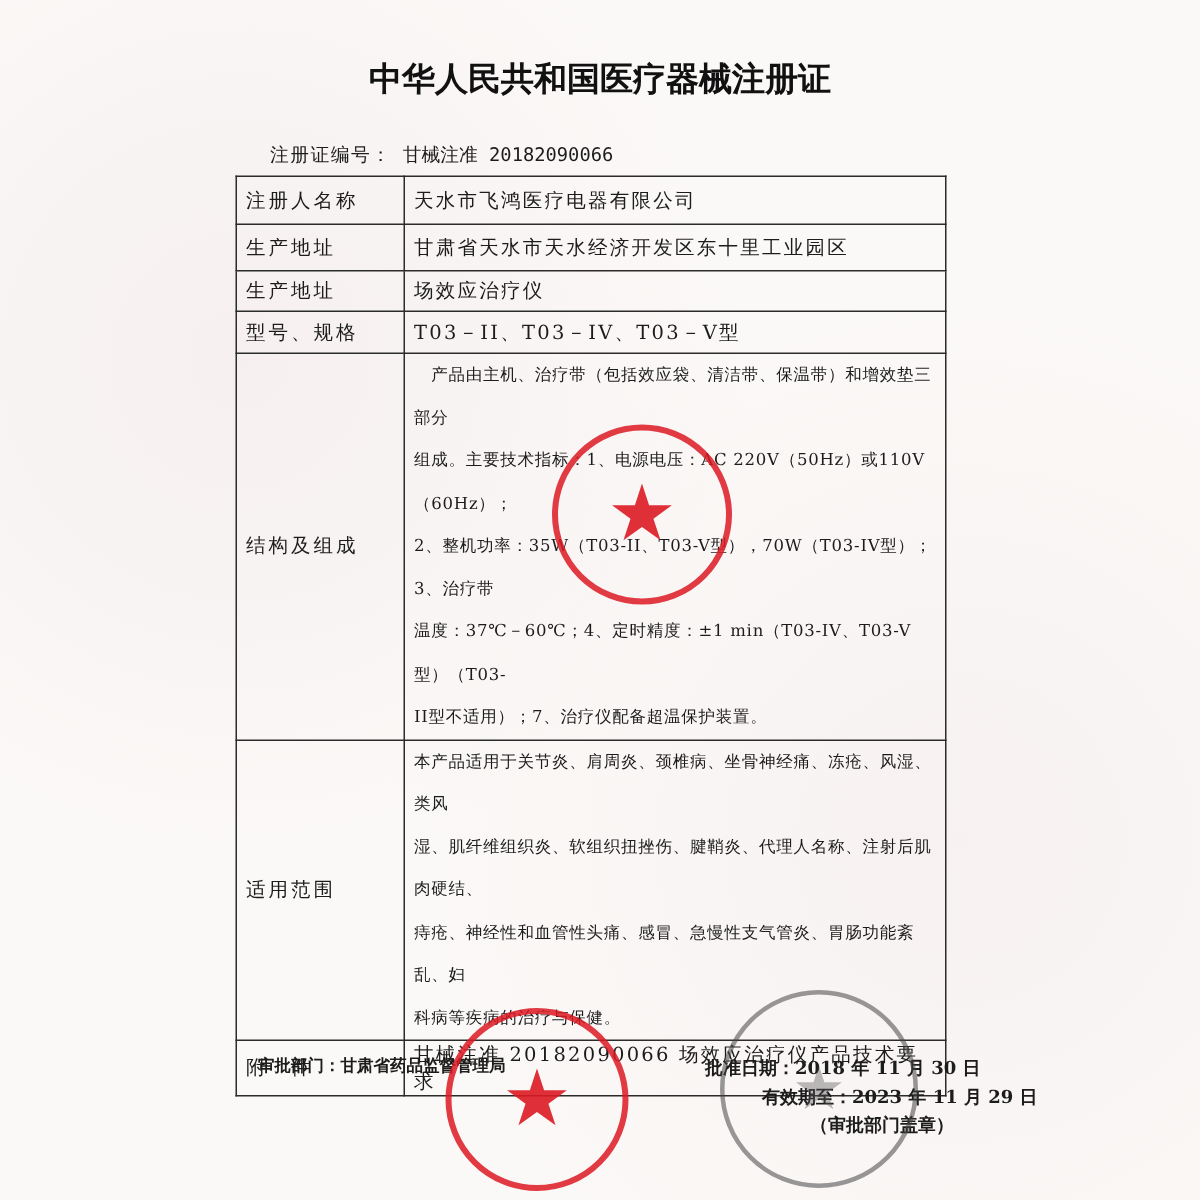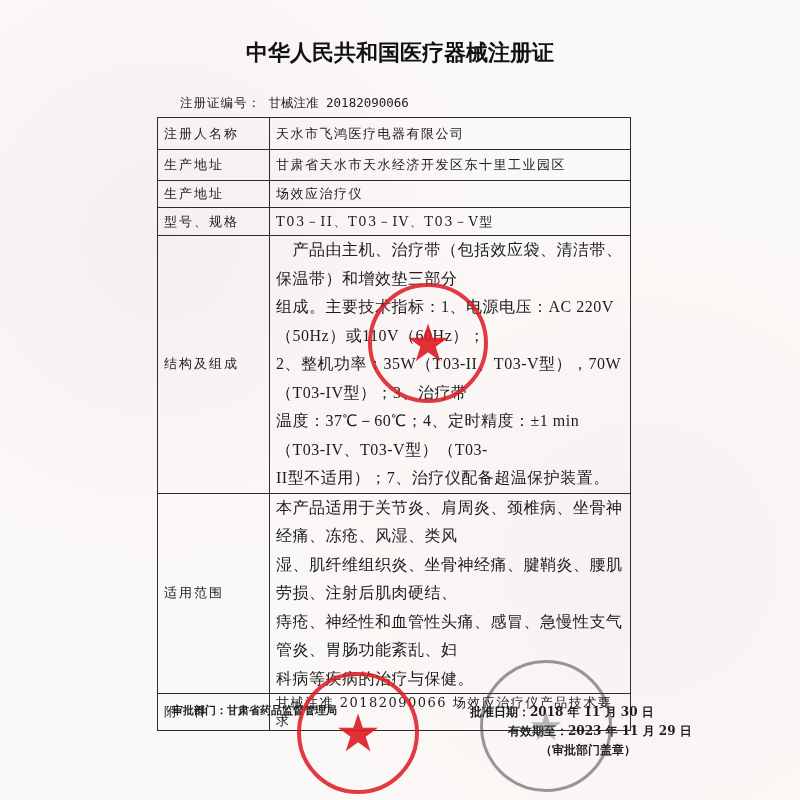--- a/index.html
+++ b/index.html
@@ -34,21 +34,21 @@
   }
   table.cert td {
     border: 1.6px solid #2b2b2b;
     padding: 0 6px;
     vertical-align: middle;
   }
   table.cert td.k {
     width: 99px; letter-spacing: 2px;
   }
   table.cert td.v { text-align: left; letter-spacing: 1.5px; }
-  .multi { line-height: 28.5px; letter-spacing: 0.5px !important; font-size: 16px; font-family: Liberation Serif, serif; }
+  .multi { line-height: 28.5px; letter-spacing: 0.5px !important; font-size: 11px; }
   .multi p { margin: 0; }
   .footer-left {
     position: absolute; left: 172px; top: 703px; font-size: 11px; font-weight: bold;
   }
   .footer-right {
     position: absolute; left: 470px; top: 703px; font-size: 12px; font-weight: bold;
     line-height: 19px;
   }
   .footer-right .r2 { padding-left: 38px; text-align: right; }
   .footer-right .r3 { padding-left: 70px; }
@@ -102,21 +102,21 @@
         <p>组成。主要技术指标：1、电源电压：AC 220V（50Hz）或110V（60Hz）；</p>
         <p>2、整机功率：35W（T03-II、T03-V型），70W（T03-IV型）；3、治疗带</p>
         <p>温度：37℃－60℃；4、定时精度：±1 min（T03-IV、T03-V型）（T03-</p>
         <p>II型不适用）；7、治疗仪配备超温保护装置。</p>
       </td>
     </tr>
     <tr style="height:114px">
       <td class="k">适用范围</td>
       <td class="v multi">
         <p>本产品适用于关节炎、肩周炎、颈椎病、坐骨神经痛、冻疮、风湿、类风</p>
-        <p>湿、肌纤维组织炎、坐骨神经痛、腱鞘炎、腰肌劳损、注射后肌肉硬结、</p>
+        <p>湿、肌纤维组织炎、软组织扭挫伤、腱鞘炎、代理人名称、注射后肌肉硬结、</p>
         <p>痔疮、神经性和血管性头痛、感冒、急慢性支气管炎、胃肠功能紊乱、妇</p>
         <p>科病等疾病的治疗与保健。</p>
       </td>
     </tr>
     <tr style="height:37px">
       <td class="k">附　件</td>
       <td class="v">甘械注准 20182090066 场效应治疗仪产品技术要求</td>
     </tr>
 
   </tbody>

